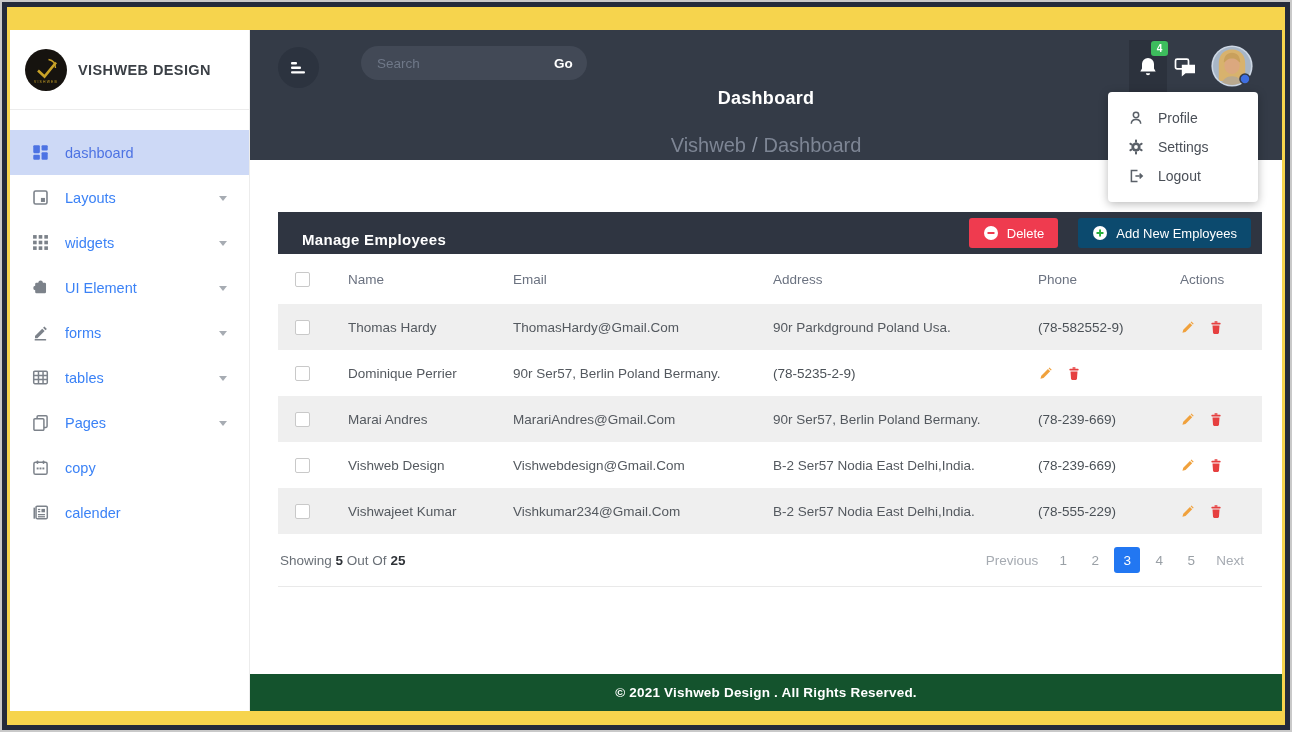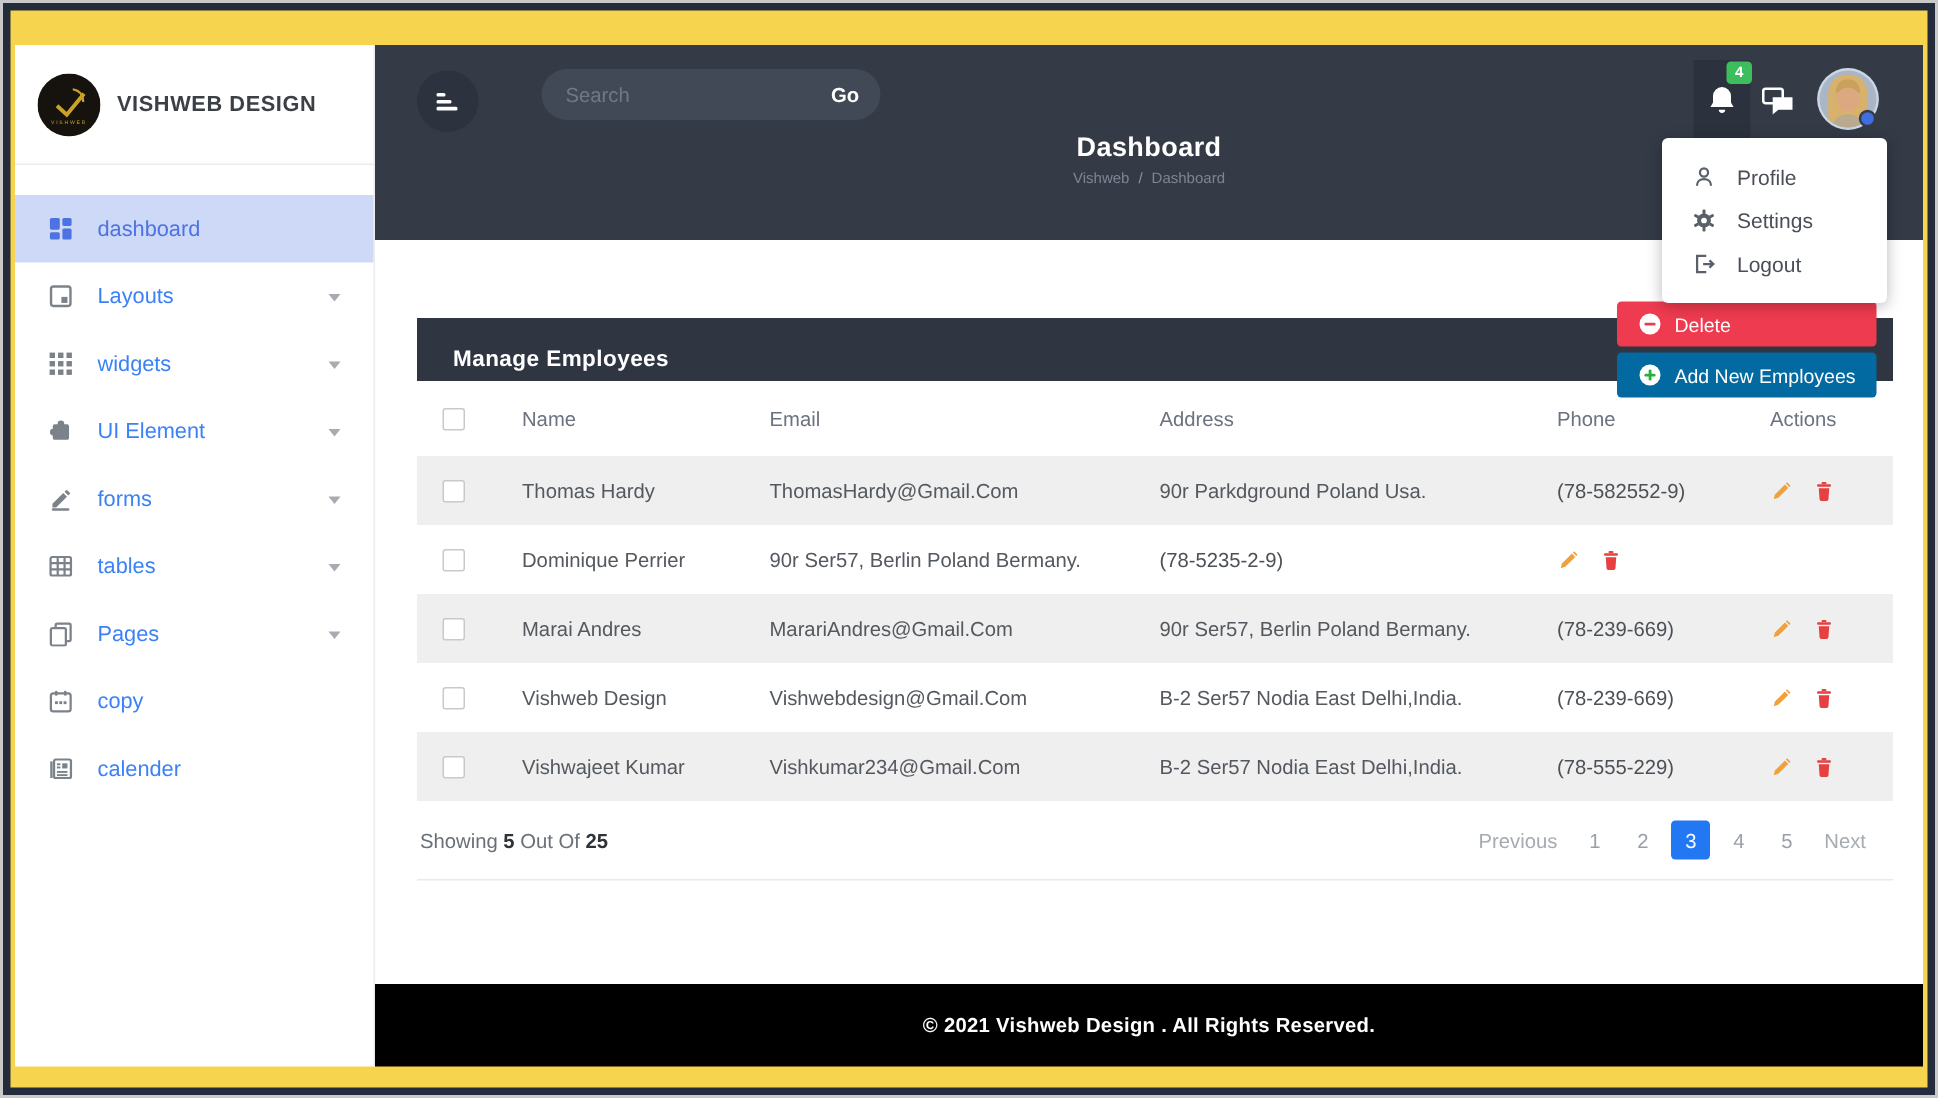--- a/index.html
+++ b/index.html
@@ -26,65 +26,65 @@
   
   .topbar { height:130px; background:#343b47; position:relative; flex:none; }
   .hambtn { position:absolute; left:28px; top:17px; width:41px; height:41px; border-radius:50%;
             background:#2c333f; display:flex; align-items:center; justify-content:center; cursor:pointer; }
   .search { position:absolute; left:111px; top:16px; width:226px; height:34px; border-radius:17px;
             background:#424956; display:flex; align-items:center; padding:0 16px; }
   .search input { flex:1; background:transparent; border:none; outline:none; color:#cfd4dd; font-size:13.5px; font-family:inherit; }
   .search input::placeholder { color:#6f7888; }
   .go-btn { color:#fff; font-weight:bold; font-size:13.5px; cursor:pointer; }
   .tb-title { position:absolute; left:0; right:0; top:58px; text-align:center; color:#fff; font-size:18px; font-weight:bold; letter-spacing:.3px; }
-  .tb-crumb { position:absolute; left:0; right:0; top:84px; text-align:center; color:#7d8594; font-size:10px; }
+  .tb-crumb { position:absolute; left:0; right:0; top:104px; text-align:center; color:#7d8594; font-size:20px; }
   .tb-crumb .sep { margin:0 6px; color:#8d95a4; }
   .bell-wrap { position:absolute; right:115px; top:10px; width:38px; height:55px; background:rgba(0,0,0,.14); }
   .bell { position:absolute; left:7px; top:15px; cursor:pointer; }
   .badge { position:absolute; top:1px; right:-1px; min-width:17px; height:15px; background:#3dbd5d; border-radius:3px;
            color:#fff; font-size:10px; font-weight:bold; text-align:center; line-height:15px; padding:0 3px; }
   .chat { position:absolute; right:84px; top:26px; cursor:pointer; }
   .avatar-wrap { position:absolute; right:29px; top:15px; width:42px; height:42px; cursor:pointer; }
 
   
   .dropdown { position:absolute; top:62px; right:24px; width:150px; background:#fff; border-radius:4px;
               box-shadow:0 2px 10px rgba(0,0,0,.28); padding:11px 0 12px; z-index:30; }
   .dd-item { height:29px; display:flex; align-items:center; gap:14px; padding-left:20px;
              color:#4a4f57; font-size:14px; cursor:pointer; }
 
   
   .content { flex:1; background:#fff; position:relative; overflow:hidden; }
   .card { margin:52px 20px 0 28px; }
   .card-head { height:42px; background:#2f3541; display:flex; align-items:center; padding:0 11px 0 24px; }
   .card-title { color:#fff; font-weight:bold; font-size:15px; letter-spacing:.3px;margin-top:12px; }
-  .head-btns { margin-left:auto; display:flex; gap:4px;flex-direction:column; }
+  .head-btns { margin-left:auto; display:flex; gap:20px; }
   .btn { height:30px; border:none; border-radius:3px; color:#fff; font-size:13px; font-family:inherit;
          display:flex; align-items:center; gap:8px; padding:0 14px; cursor:pointer; }
   .btn-delete { background:#ef3b4f; }
-  .btn-add { background:#0369a1; }
+  .btn-add { background:#0c4a6e; }
 
   .trow { display:grid; grid-template-columns:53px 165px 260px 265px 142px auto;
           align-items:center; padding-left:17px; font-size:13.5px; }
   .thead { height:50px; color:#6b7280; }
   .tr { height:46px; color:#54595f; }
   .tr.alt { background:#efefef; }
   .checkbox { width:15px; height:15px; background:#fff; border:1px solid #c9c9c9; border-radius:2px; cursor:pointer; }
   .phone { color:#4b5157; }
   .actions { display:flex; gap:14px; align-items:center; }
   .act { cursor:pointer; display:inline-flex; }
 
   .card-foot { height:53px; display:flex; align-items:center; border-bottom:1px solid #e9e9e9; padding:0 12px 0 2px; }
   .showing { font-size:13.5px; color:#6a7077; }
   .showing b { color:#2f3338; }
   .pagination { margin-left:auto; display:flex; align-items:center; gap:6px; font-size:13.5px; color:#a6abb2; }
   .pg-ctl { padding:0 6px; cursor:pointer; }
   .pg { width:26px; height:26px; display:flex; align-items:center; justify-content:center; color:#9aa0a6; cursor:pointer; border-radius:3px; }
   .pg.active { background:#2277f2; color:#fff; }
 
-  .footer { height:55px; background:#000000; display:flex; align-items:center; justify-content:center; flex:none;text-align:right; }
+  .footer { height:37px; background:#14532d; display:flex; align-items:center; justify-content:center; flex:none;text-align:right; }
   .footer span { color:#fff; font-weight:bold; font-size:13.5px; letter-spacing:.2px; }
 </style>
 </head>
 <body>
 
 <div class="page">
 <div class="app">
 
   <aside class="sidebar">
     <div class="side-head">

